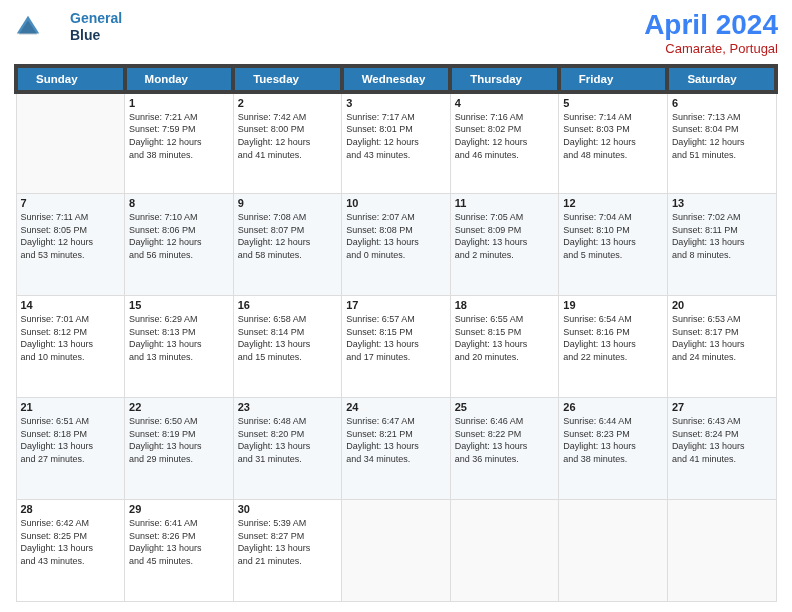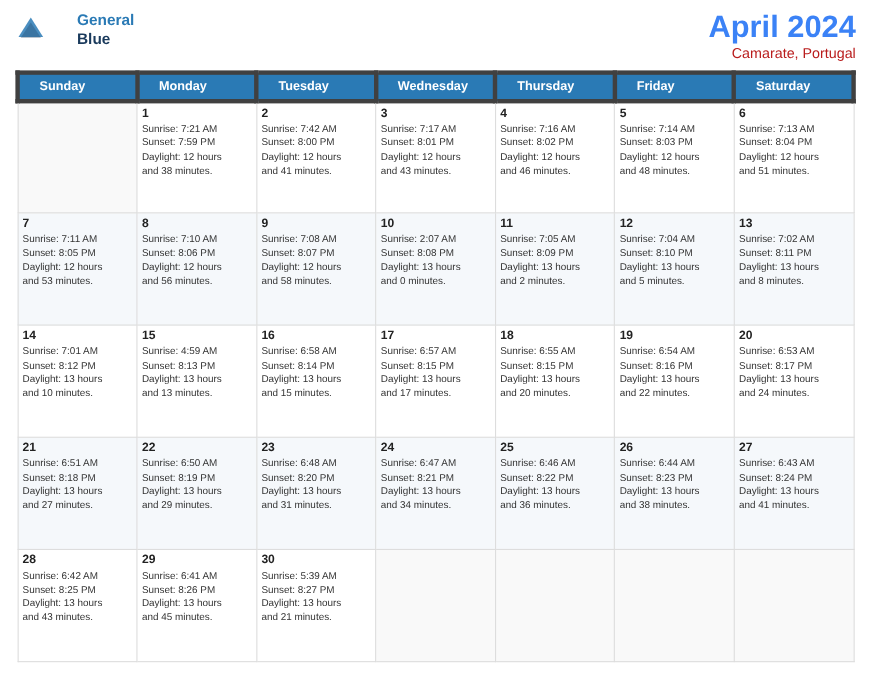--- a/index.html
+++ b/index.html
@@ -189,21 +189,21 @@
             <div class="day-info"><span>Sunrise: 7:02 AM</span><br><span>Sunset: 8:11 PM</span><br><span>Daylight: 13 hours</span><br><span>and 8 minutes.</span></div>
           </td>
         </tr>
         <tr>
           <td>
             <span class="day-num">14</span>
             <div class="day-info"><span>Sunrise: 7:01 AM</span><br><span>Sunset: 8:12 PM</span><br><span>Daylight: 13 hours</span><br><span>and 10 minutes.</span></div>
           </td>
           <td>
             <span class="day-num">15</span>
-            <div class="day-info"><span>Sunrise: 4:59 AM</span><br><span>Sunset: 8:13 PM</span><br><span>Daylight: 13 hours</span><br><span>and 13 minutes.</span></div>
+            <div class="day-info"><span>Sunrise: 6:29 AM</span><br><span>Sunset: 8:13 PM</span><br><span>Daylight: 13 hours</span><br><span>and 13 minutes.</span></div>
           </td>
           <td>
             <span class="day-num">16</span>
             <div class="day-info"><span>Sunrise: 6:58 AM</span><br><span>Sunset: 8:14 PM</span><br><span>Daylight: 13 hours</span><br><span>and 15 minutes.</span></div>
           </td>
           <td>
             <span class="day-num">17</span>
             <div class="day-info"><span>Sunrise: 6:57 AM</span><br><span>Sunset: 8:15 PM</span><br><span>Daylight: 13 hours</span><br><span>and 17 minutes.</span></div>
           </td>
           <td>

